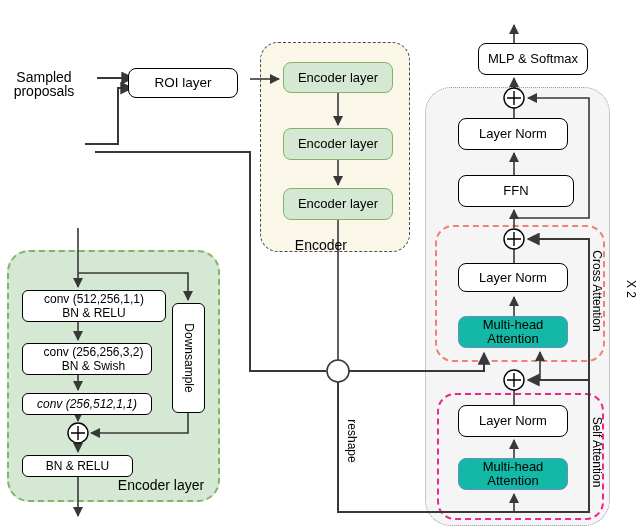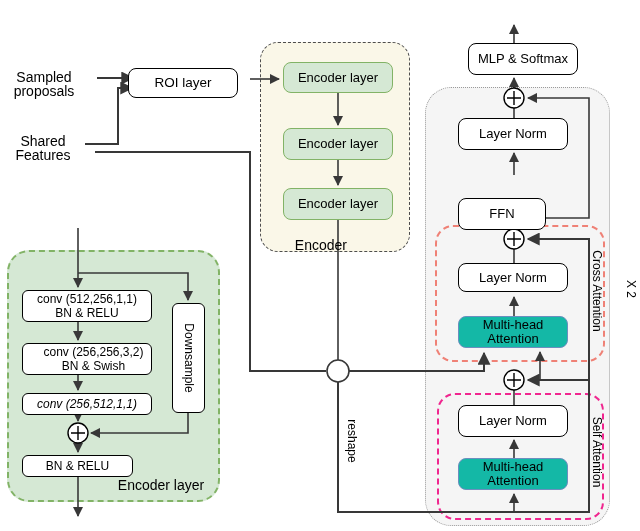--- a/index.html
+++ b/index.html
@@ -104,45 +104,44 @@
       <circle cx="514" cy="380" r="10" fill="#fff"></circle>
         <path d="M514,373 V387 M507,380 H521"></path>
     </g>
     <g stroke="#000" stroke-width="1.4">
       <circle cx="78" cy="433" r="10" fill="#fff"></circle>
         <path d="M78,426 V440 M71,433 H85"></path>
     </g>
   </svg>
 
   <div class="note" style="left:8px;top:70px;width:72px;">Sampled proposals</div>
-  <div class="note" style="left:11px;top:134px;width:64px;">Shared Features</div>
   <div class="box" style="left:128px;top:68px;width:110px;height:30px;font-size:13.5px;">ROI layer</div>
 
   <div class="box gbox" style="left:283px;top:62px;width:110px;height:31px;">Encoder layer</div>
   <div class="box gbox" style="left:283px;top:128px;width:110px;height:32px;">Encoder layer</div>
   <div class="box gbox" style="left:283px;top:188px;width:110px;height:32px;">Encoder layer</div>
   <div class="note" style="left:287px;top:238px;width:60px;text-align:right;">Encoder</div>
 
-  <div class="box thin" style="left:22px;top:290px;width:130px;height:32px;flex-direction:column;">
+  <div class="box thin" style="left:22px;top:290px;width:144px;height:32px;flex-direction:column;">
     <span>conv (512,256,1,1)</span>
     <span>BN &amp; RELU</span>
   </div>
   <div class="box thin" style="left:22px;top:343px;width:130px;height:32px;flex-direction:column;padding-left:13px;">
     <span>conv (256,256,3,2)</span>
     <span>BN &amp; Swish</span>
   </div>
   <div class="box thin" style="left:22px;top:393px;width:130px;height:22px;font-style:italic;">conv (256,512,1,1)</div>
   <div class="box thin" style="left:172px;top:303px;width:33px;height:110px;"></div>
   <div class="vlabel" style="left:189px;top:358px;">Downsample</div>
   <div class="box thin" style="left:22px;top:455px;width:111px;height:22px;">BN &amp; RELU</div>
   <div class="note" style="left:115px;top:478px;width:92px;">Encoder layer</div>
 
-  <div class="box" style="left:468px;top:43px;width:110px;height:32px;">MLP &amp; Softmax</div>
+  <div class="box" style="left:478px;top:43px;width:110px;height:32px;">MLP &amp; Softmax</div>
   <div class="box" style="left:458px;top:118px;width:110px;height:32px;">Layer Norm</div>
-  <div class="box" style="left:458px;top:175px;width:88px;height:32px;margin-top:23px;">FFN</div>
+  <div class="box" style="left:458px;top:175px;width:116px;height:32px;">FFN</div>
 
   <div class="box" style="left:458px;top:263px;width:110px;height:29px;">Layer Norm</div>
   <div class="box bbox" style="left:458px;top:316px;width:110px;height:32px;">Multi-head Attention</div>
   <div class="vlabel" style="left:597px;top:291px;">Cross Attention</div>
 
   <div class="box" style="left:458px;top:405px;width:110px;height:32px;">Layer Norm</div>
   <div class="box bbox" style="left:458px;top:458px;width:110px;height:32px;">Multi-head Attention</div>
   <div class="vlabel" style="left:597px;top:452px;">Self Attention</div>
 
   <div class="vlabel" style="left:631px;top:289px;">X 2</div>

